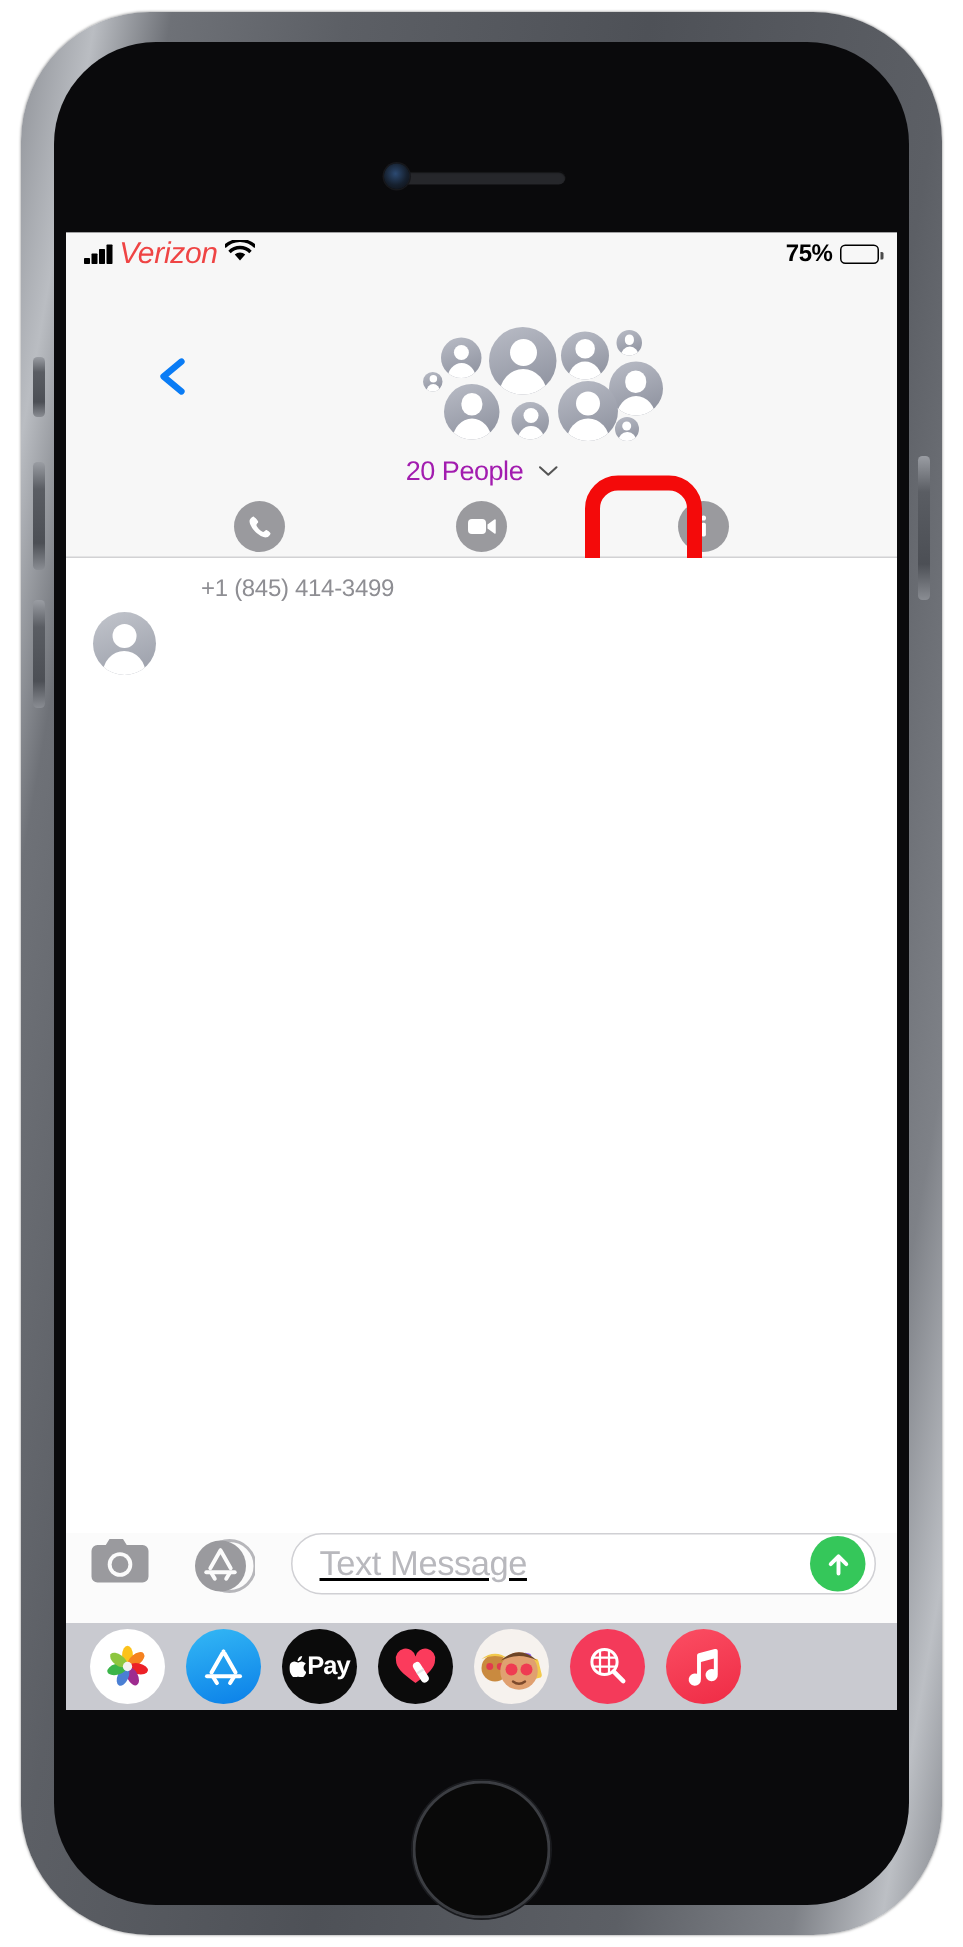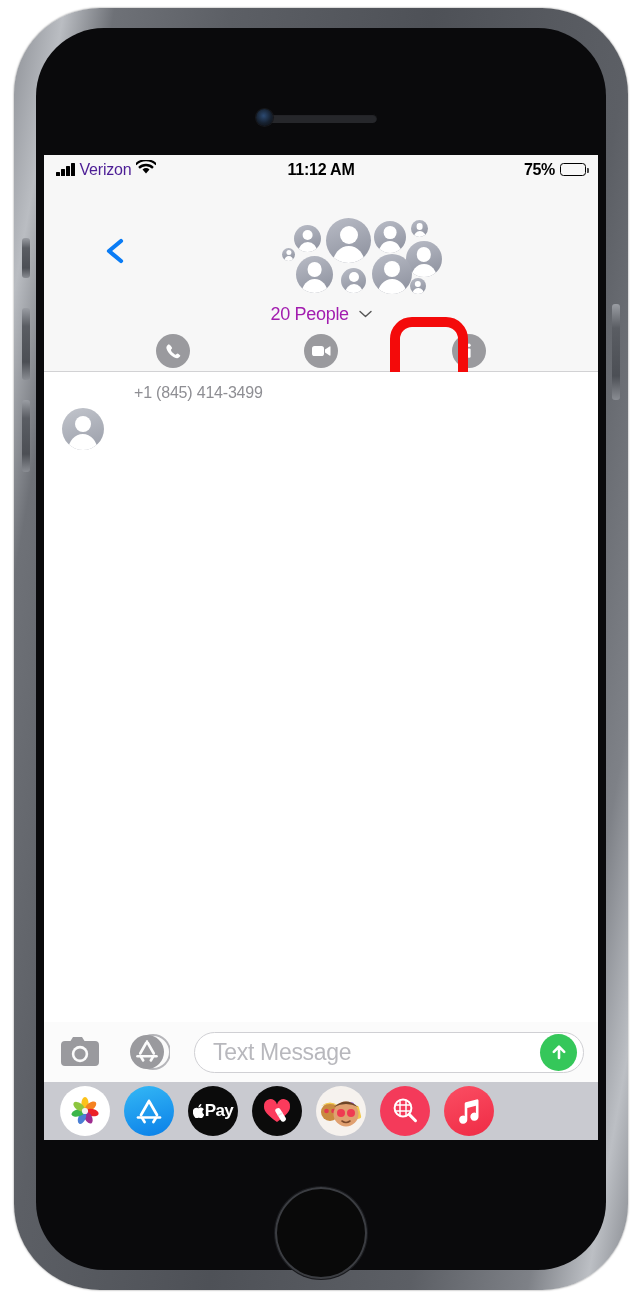--- a/index.html
+++ b/index.html
@@ -66,21 +66,21 @@
   
   .status-bar {
     position: relative; height: 29px; width: 100%;
     background: #f7f7f7;
     display: flex; align-items: center;
   }
   .sb-left  { position: absolute; left: 12px; display: flex; align-items: center; gap: 5px; }
   .sb-mid   { position: absolute; left: 0; right: 0; text-align: center;
               font-size: 16px; font-weight: 700; color: #000; letter-spacing: -.2px; }
   .sb-right { position: absolute; right: 12px; display: flex; align-items: center; gap: 5px; }
-  .carrier  { font-size: 16px; color: #4c1d95; letter-spacing: -.2px; }
+  .carrier  { font-size: 20px; color: #ef4444; letter-spacing: -.2px; font-style: italic; }
   .batt-pct { font-size: 16px; color: #000; font-weight: 600; letter-spacing: -.3px; }
 
   .bars { display: flex; align-items: flex-end; gap: 1.5px; height: 12px; }
   .bars i { display: block; width: 3.5px; background: #000; border-radius: .5px; }
   .bars i:nth-child(1){height:4px}.bars i:nth-child(2){height:7px}
   .bars i:nth-child(3){height:10px}.bars i:nth-child(4){height:13px}
 
   .batt {
     width: 26px; height: 13px; border: 1.6px solid #000; border-radius: 3.5px;
     position: relative; padding: 1.4px;
@@ -166,21 +166,21 @@
     background: #e8e8ea; border-radius: 20px;
     padding: 10px 15px 12px 16px;
     font-size: 25px; line-height: 30px; color: #000; letter-spacing: -.4px;
     word-break: break-word;
   }
   .msg-bubble a { color: #0b72e7; text-decoration: underline; text-underline-offset: 2px; }
 
   
   .input-bar {
     position: absolute; left: 0; bottom: 58px; width: 100%; height: 60px;
-    background: #fbfbfb; display: flex; align-items: center; padding: 0 14px; gap: 24px;
+    background: #fbfbfb; display: flex; align-items: flex-start; padding: 0 14px; gap: 24px; text-decoration: underline;
   }
   .camera-btn { width: 44px; height: 38px; position: relative; cursor: pointer; flex: none; }
   .appstore-btn { width: 44px; height: 44px; position: relative; cursor: pointer; flex: none; }
   .text-field {
     flex: 1; height: 41px; border: 1.4px solid #d0d0d4; border-radius: 21px;
     display: flex; align-items: center; padding: 0 6px 0 18px; background: #fff;
   }
   .text-field .ph { flex: 1; font-size: 23px; color: #b8b8bd; letter-spacing: -.3px; }
   .send-btn {
     width: 37px; height: 37px; border-radius: 50%; background: #35c75a;
@@ -235,21 +235,20 @@
           </span>
         <span class="carrier">Verizon</span>
         <span>
           <svg width="20" height="15" viewBox="0 0 20 15">
             <path d="M10 13.6 L6.5 9.6 a5.4 5.4 0 0 1 7 0 Z" fill="#000"></path>
             <path d="M10 6.2 a8.6 8.6 0 0 0-6.2 2.6 L2.2 7.1 a10.9 10.9 0 0 1 15.6 0 l-1.6 1.7 A8.6 8.6 0 0 0 10 6.2Z" fill="#000"></path>
             <path d="M10 1.3 a13.4 13.4 0 0 0-9.6 4 L-1 3.6 A15.8 15.8 0 0 1 21 3.6 l-1.4 1.7 A13.4 13.4 0 0 0 10 1.3Z" fill="#000"></path>
           </svg>
         </span>
       </div>
-      <div class="sb-mid">11:12 AM</div>
       <div class="sb-right">
         <span class="batt-pct">75%</span>
         <span class="batt">
           <span class="batt-fill" id="batt-fill" style="width: 24%;"></span>
         </span>
       </div>
     </div>
 
     <div class="nav-header">
 

